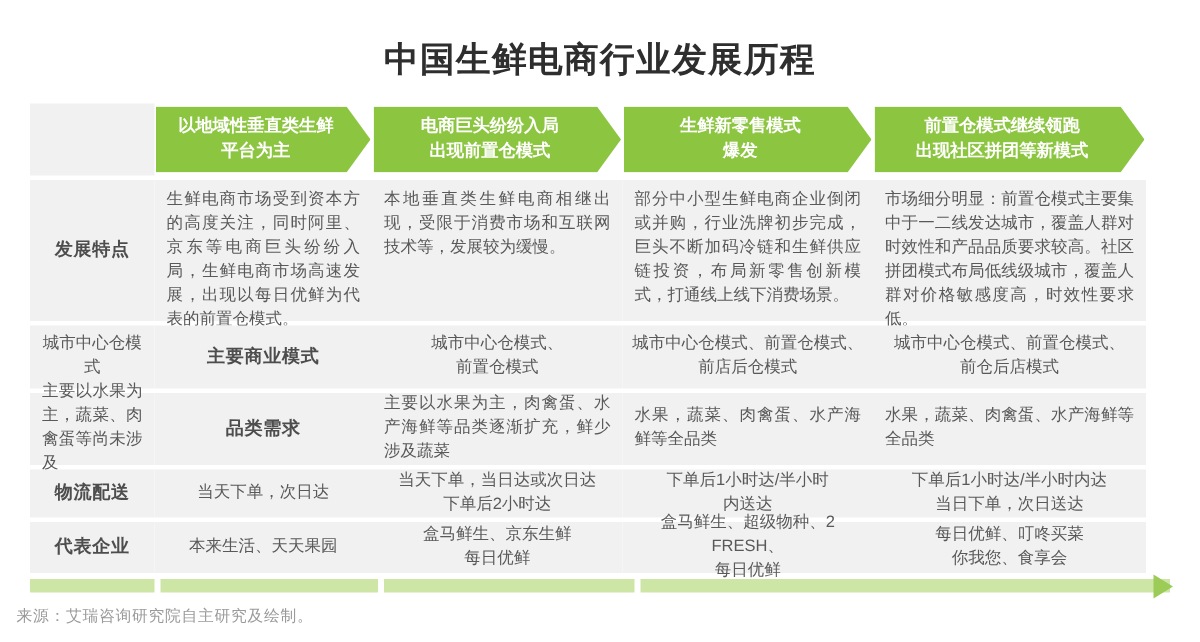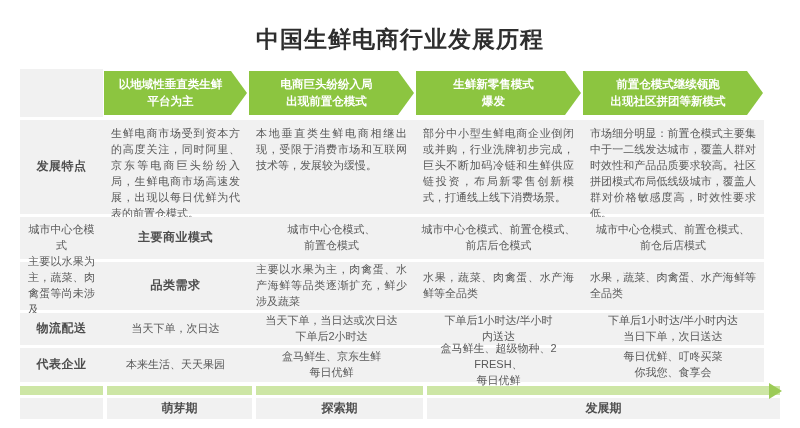--- a/index.html
+++ b/index.html
@@ -132,25 +132,19 @@
 
   </div>
 
   <div class="band">
     <div class="band-seg"></div>
     <div class="band-seg"></div>
     <div class="band-seg"></div>
     <div class="band-seg last"></div>
   </div>
 
-  <div class="phase-row">
-    <div class="phase-cell"></div>
-    <div class="phase-cell">萌芽期</div>
-    <div class="phase-cell">探索期</div>
-    <div class="phase-cell span2">发展期</div>
-  </div>
 
 </div>
 
 <div class="footer">
   <div class="source">来源：艾瑞咨询研究院自主研究及绘制。</div>
 
 </div>
 
 </body></html>

